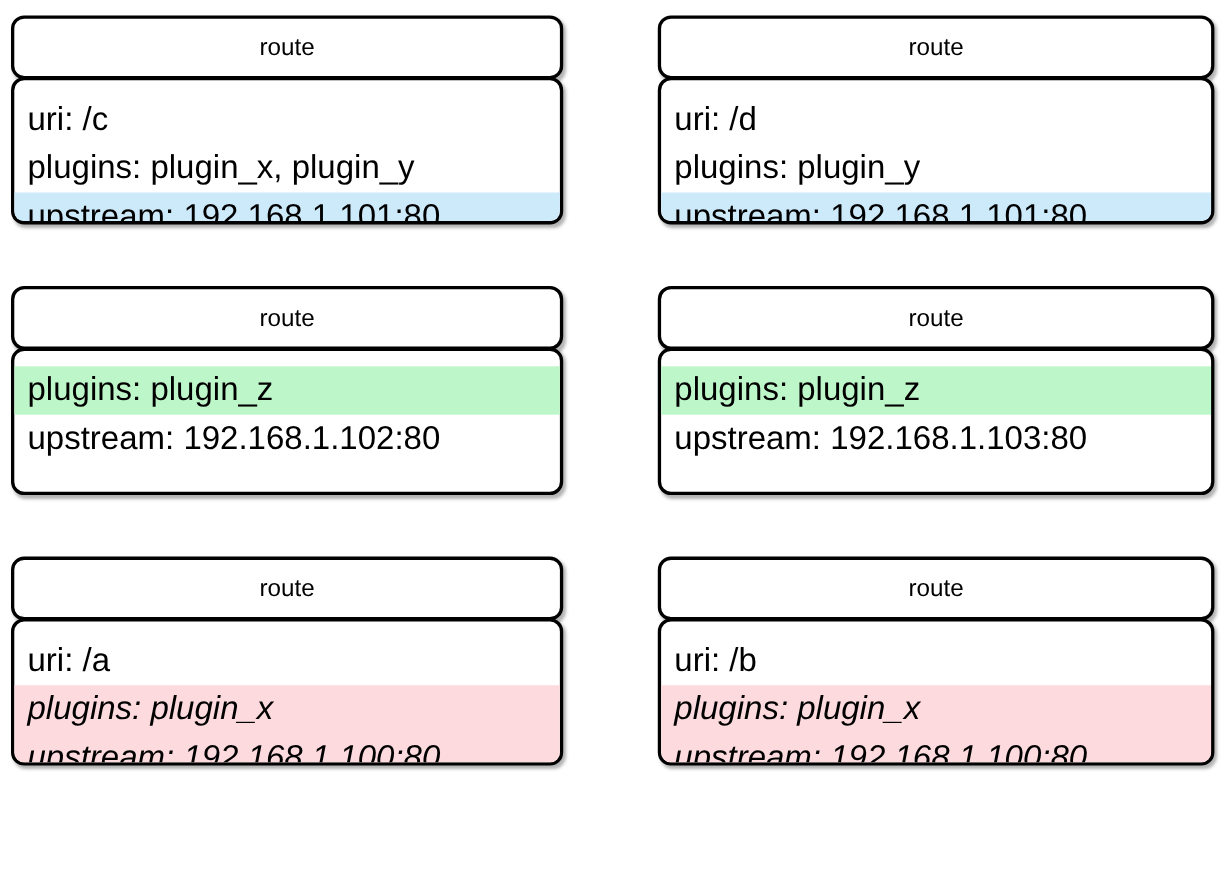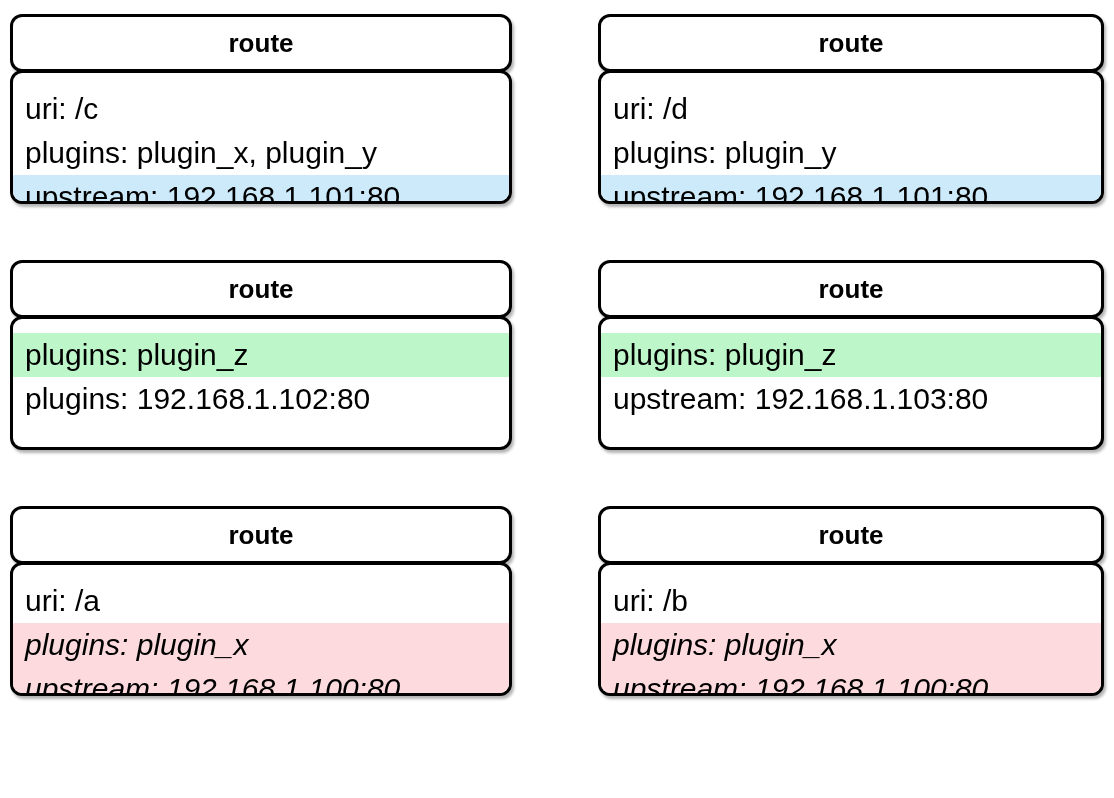--- a/index.html
+++ b/index.html
@@ -25,25 +25,24 @@
   .card { width: 100%; }
   .hdr {
     box-sizing: border-box;
     height: 58px;
     border: 3px solid #000;
     border-radius: 12px;
     background: #fff;
     display: flex;
     align-items: center;
     justify-content: center;
-    font-size: 26px;
+    font-size: 22px;
     box-shadow: 2px 3px 3px rgba(0,0,0,0.3);
     position: relative;
     z-index: 1;
-    font-weight: bold;
   }
   .bdy {
     box-sizing: border-box;
     height: 134px;
     margin-top: -2px;
     border: 3px solid #000;
     border-radius: 12px;
     background: #fff;
     box-shadow: 2px 3px 3px rgba(0,0,0,0.3);
     padding-top: 14px;
@@ -94,21 +93,21 @@
       <div class="ln hl-blue">upstream: 192.168.1.101:80</div>
     </div>
   </div>
 
   <div class="card">
     <div class="hdr">
       <span>route</span>
     </div>
     <div class="bdy">
       <div class="ln hl-green">plugins: plugin_z</div>
-      <div class="ln">plugins: 192.168.1.102:80</div>
+      <div class="ln">upstream: 192.168.1.102:80</div>
     </div>
   </div>
 
   <div class="card">
     <div class="hdr">
       <span>route</span>
     </div>
     <div class="bdy">
       <div class="ln hl-green">plugins: plugin_z</div>
       <div class="ln">upstream: 192.168.1.103:80</div>

